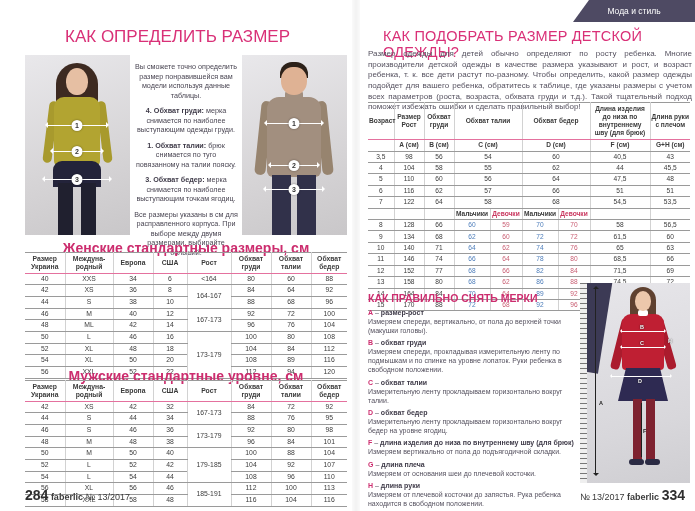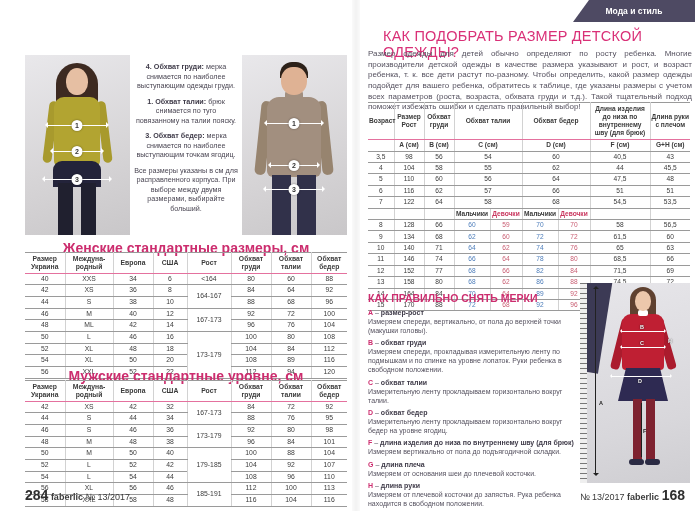--- a/index.html
+++ b/index.html
@@ -81,21 +81,21 @@
   .kids-table thead tr:last-child th{padding:1.5px 1px;border-bottom:1px solid #9a9a9a;}
   .kids-table td{padding:1.1px 1px;text-align:center;border-left:1px solid #d2d2d2;
     border-bottom:1px solid #9a9a9a;line-height:1.25;}
   .kids-table th:first-child,.kids-table td:first-child{border-left:none;}
   td.boys{color:#4d7dba;} td.girls{color:#c95d72;}
   td.glabel-b{color:#3b3b3b;font-weight:bold;} td.glabel-g{color:#c9365e;font-weight:bold;}
 
   
   .badge{position:absolute;top:0;right:0;width:122px;height:22px;background:#4e4a63;
     clip-path:polygon(16px 0,100% 0,100% 100%,0 100%);
-    color:#fff;font-size:8.5px;line-height:22px;text-align:center;font-weight:bold;}
+    color:#fff;font-size:8.5px;line-height:22px;text-align:center;}
   .intro{position:absolute;top:49px;left:8px;width:324px;margin:0;
     font-size:8px;line-height:1.33;color:#55515f;text-align:justify;}
 
   .measure{position:absolute;left:8px;top:292px;width:212px;}
   .measure-title{margin:0 0 5px 0;color:#cc2d6e;font-size:10.5px;font-weight:bold;}
   .mitem{margin-bottom:3.5px;font-size:7px;line-height:1.28;color:#55515f;}
   .mletter{color:#cc2d6e;font-weight:bold;}
   .mname{color:#3f3b49;font-weight:bold;}
   .mdesc{display:block;}
 
@@ -136,20 +136,21 @@
   .footer-right{right:10px;text-align:right;}
   .page-num{font-size:14px;font-weight:bold;color:#2f2f2f;margin-top:48px;}
   .brand{font-weight:bold;}
 </style>
 </head>
 <body>
 
 <div class="gutter"></div>
 
 <div class="page page-left">
+  <h1 class="main-title title-left">КАК ОПРЕДЕЛИТЬ РАЗМЕР</h1>
 
   <div class="photo photo-woman">
     <div class="shape w-hair"></div>
     <div class="shape w-arm l"></div>
     <div class="shape w-arm r"></div>
     <div class="shape w-torso"></div>
     <div class="shape w-face"></div>
     <div class="shape w-hips"></div>
     <div class="shape w-leg l"></div>
     <div class="shape w-leg r"></div>
@@ -158,20 +159,21 @@
       </span>
     <span class="marrow" style="top:96px;left:27px;width:50px;">
         <i class="mnum">2</i>
       </span>
     <span class="marrow" style="top:124px;left:19px;width:66px;">
         <i class="mnum">3</i>
       </span>
   </div>
 
   <div class="howto">
+    <p>Вы сможете точно определить размер понравившейся вам модели используя данные таблицы.</p>
     <p><b>4. Обхват груди:</b><span> мерка снимается по наиболее выступающим одежды груди.</span></p>
     <p><b>1. Обхват талии:</b><span> брюк снимается по туго повязанному на талии пояску.</span></p>
     <p><b>3. Обхват бедер:</b><span> мерка снимается по наиболее выступающим точкам ягодиц.</span></p>
     <p>Все размеры указаны в см для расправленного корпуса. При выборе между двумя размерами, выбирайте больший.</p>
   </div>
 
   <div class="photo photo-man">
     <div class="shape m-hair"></div>
     <div class="shape m-arm l"></div>
     <div class="shape m-arm r"></div>
@@ -666,15 +668,15 @@
     <span class="g-label" style="top:58px;left:60px;">C</span>
     <span class="g-label" style="top:96px;left:58px;">D</span>
     <span class="g-label" style="top:118px;left:19px;color:#222;text-shadow:none;">A</span>
     <span class="g-label" style="top:146px;left:63px;color:#222;text-shadow:none;">F</span>
     <span class="g-label" style="top:56px;left:88px;">H</span>
   </div>
 
   <div class="footer footer-right">
     <span>№ 13/2017</span>
     <span class="brand">faberlic</span>
-    <span class="page-num">168</span>
+    <span class="page-num">334</span>
   </div>
 </div>
 
 </body></html>

